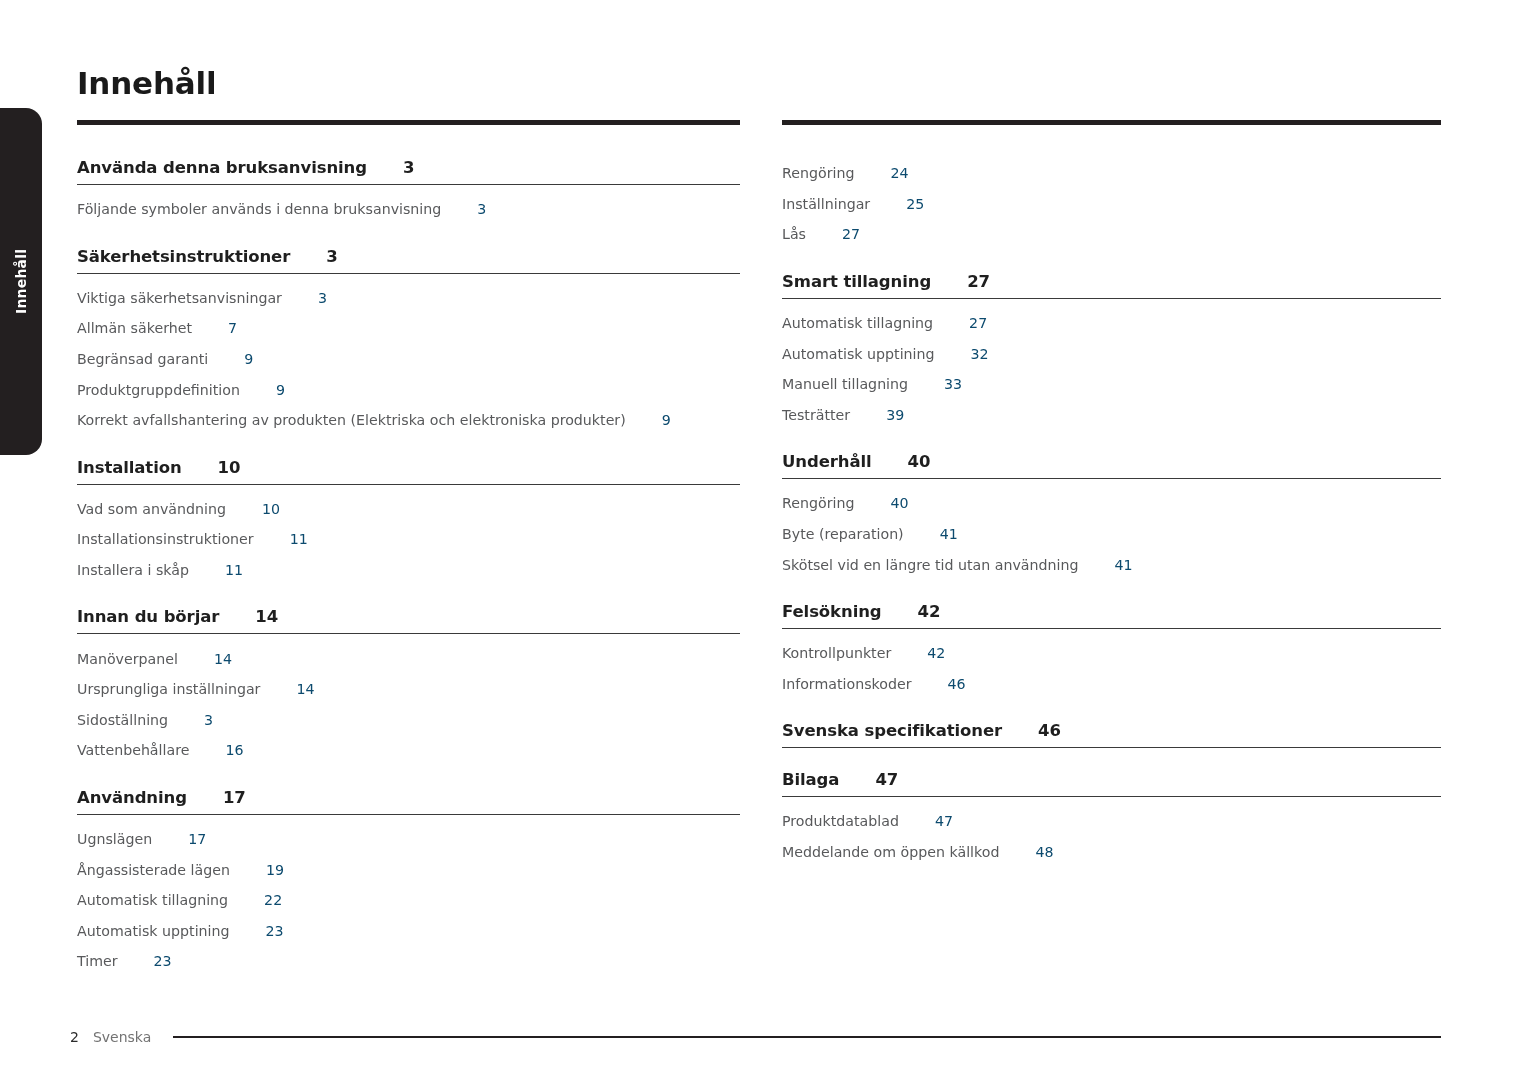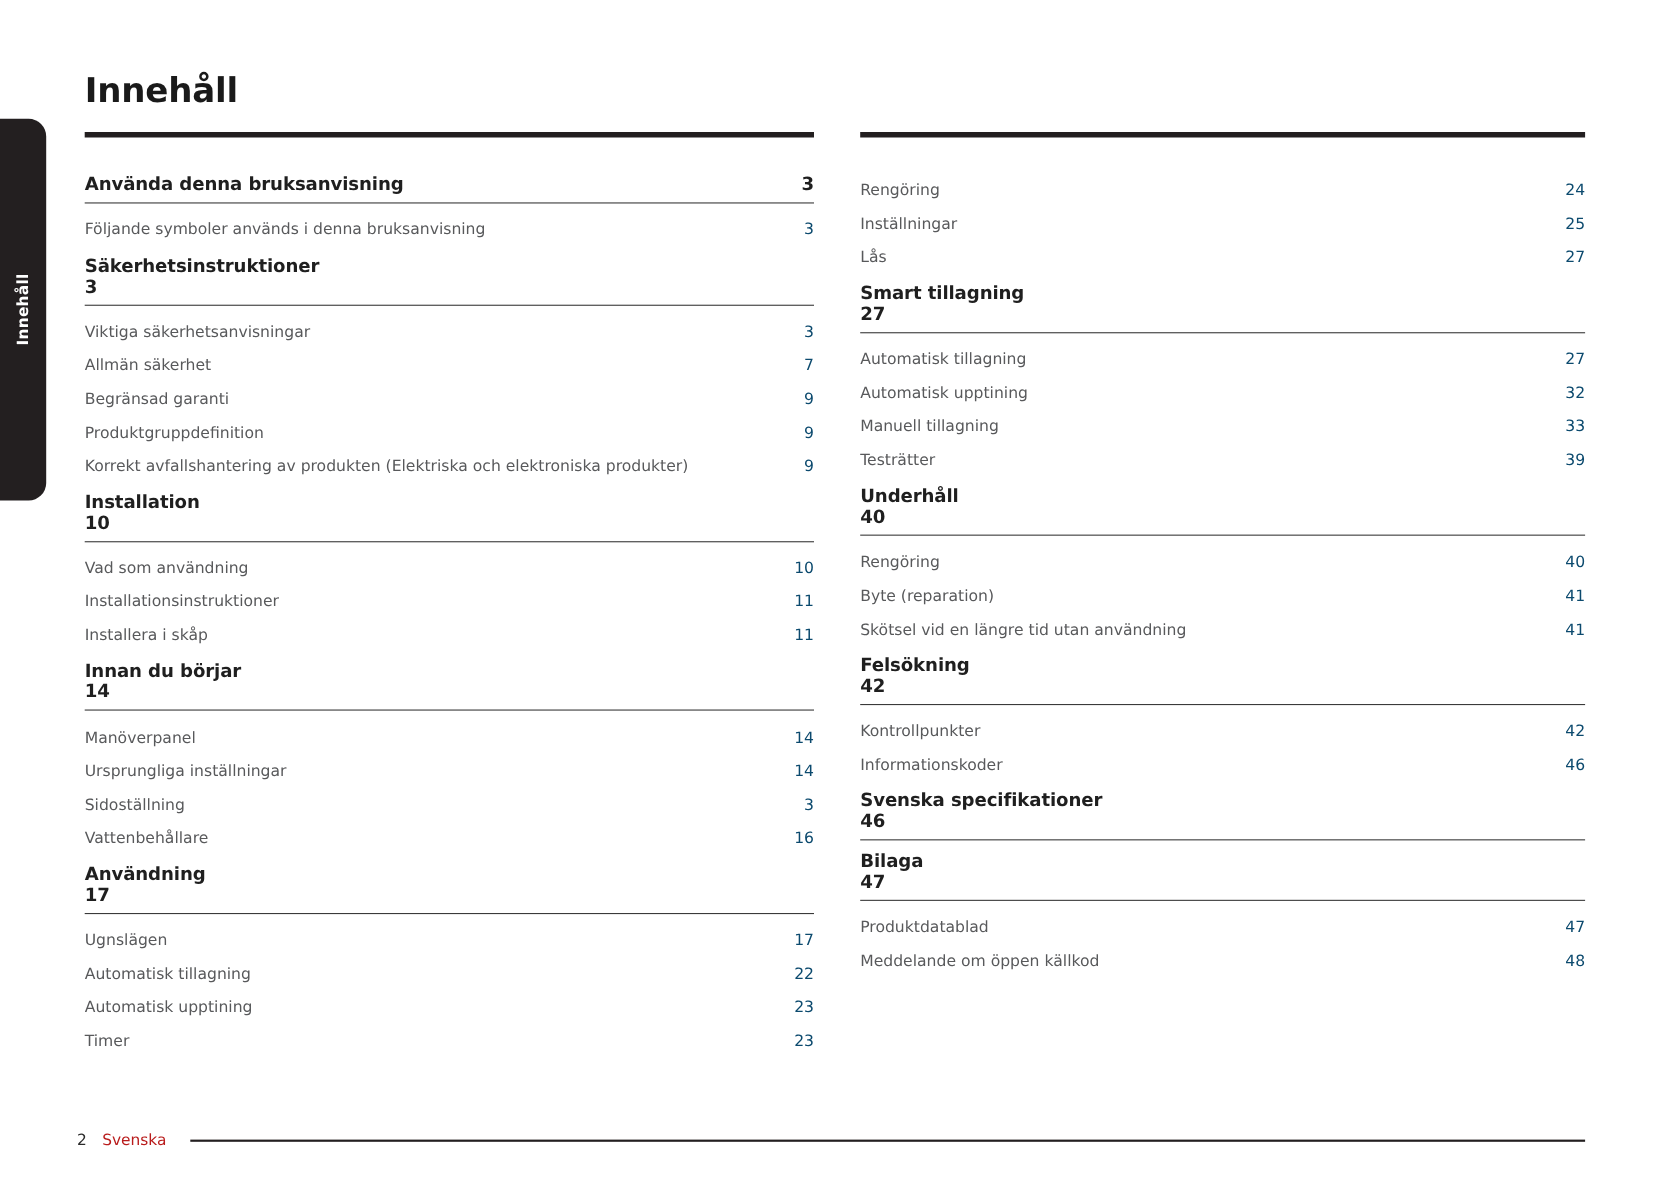--- a/index.html
+++ b/index.html
@@ -69,23 +69,23 @@
     background: #231f20;
     width: 100%;
     margin-bottom: 33px;
   }
   .col-right .top-rule { margin-bottom: 33px; }
 
   
   .toc-row {
     display: flex;
     align-items: baseline;
-    justify-content: space-between;
     width: 100%;
     white-space: nowrap;
+    gap: 36px;
   }
 
   .toc-section {
     font-size: 16.5px;
     font-weight: 600;
     color: #1f1f1f;
     letter-spacing: -0.1px;
     padding-bottom: 7px;
     border-bottom: 1.2px solid #3a3a3a;
     margin-bottom: 9px;
@@ -95,39 +95,39 @@
 
   .toc-item {
     font-size: 14.2px;
     font-weight: 400;
     color: #58595b;
     padding: 7.3px 0;
   }
   .toc-item .pg { color: #0c4a6e; }
 
   
-  .gap-before { margin-top: 7px; flex-direction: column; }
+  .gap-before { margin-top: 22px; }
 
   
   .footer {
     position: absolute;
     left: 70px;
     bottom: 30px;
     right: 77px;
     display: flex;
     align-items: center;
   }
   .footer-page {
     font-size: 14px;
     color: #2b2b2b;
     margin-right: 14px;
   }
   .footer-lang {
     font-size: 14px;
-    color: #b91c1c;
+    color: #737373;
     margin-right: 22px;
   }
   .footer-rule {
     flex: 1;
     height: 1.4px;
     background: #231f20;
   }
 </style>
 </head>
 <body>
@@ -211,20 +211,24 @@
       </div>
       <div class="toc-row toc-section gap-before">
         <span class="lbl">Användning</span>
         <span class="pg">17</span>
       </div>
       <div class="toc-row toc-item">
         <span class="lbl">Ugnslägen</span>
         <span class="pg">17</span>
       </div>
       <div class="toc-row toc-item">
+        <span class="lbl">Ångassisterade lägen</span>
+        <span class="pg">19</span>
+      </div>
+      <div class="toc-row toc-item">
         <span class="lbl">Automatisk tillagning</span>
         <span class="pg">22</span>
       </div>
       <div class="toc-row toc-item">
         <span class="lbl">Automatisk upptining</span>
         <span class="pg">23</span>
       </div>
       <div class="toc-row toc-item">
         <span class="lbl">Timer</span>
         <span class="pg">23</span>

